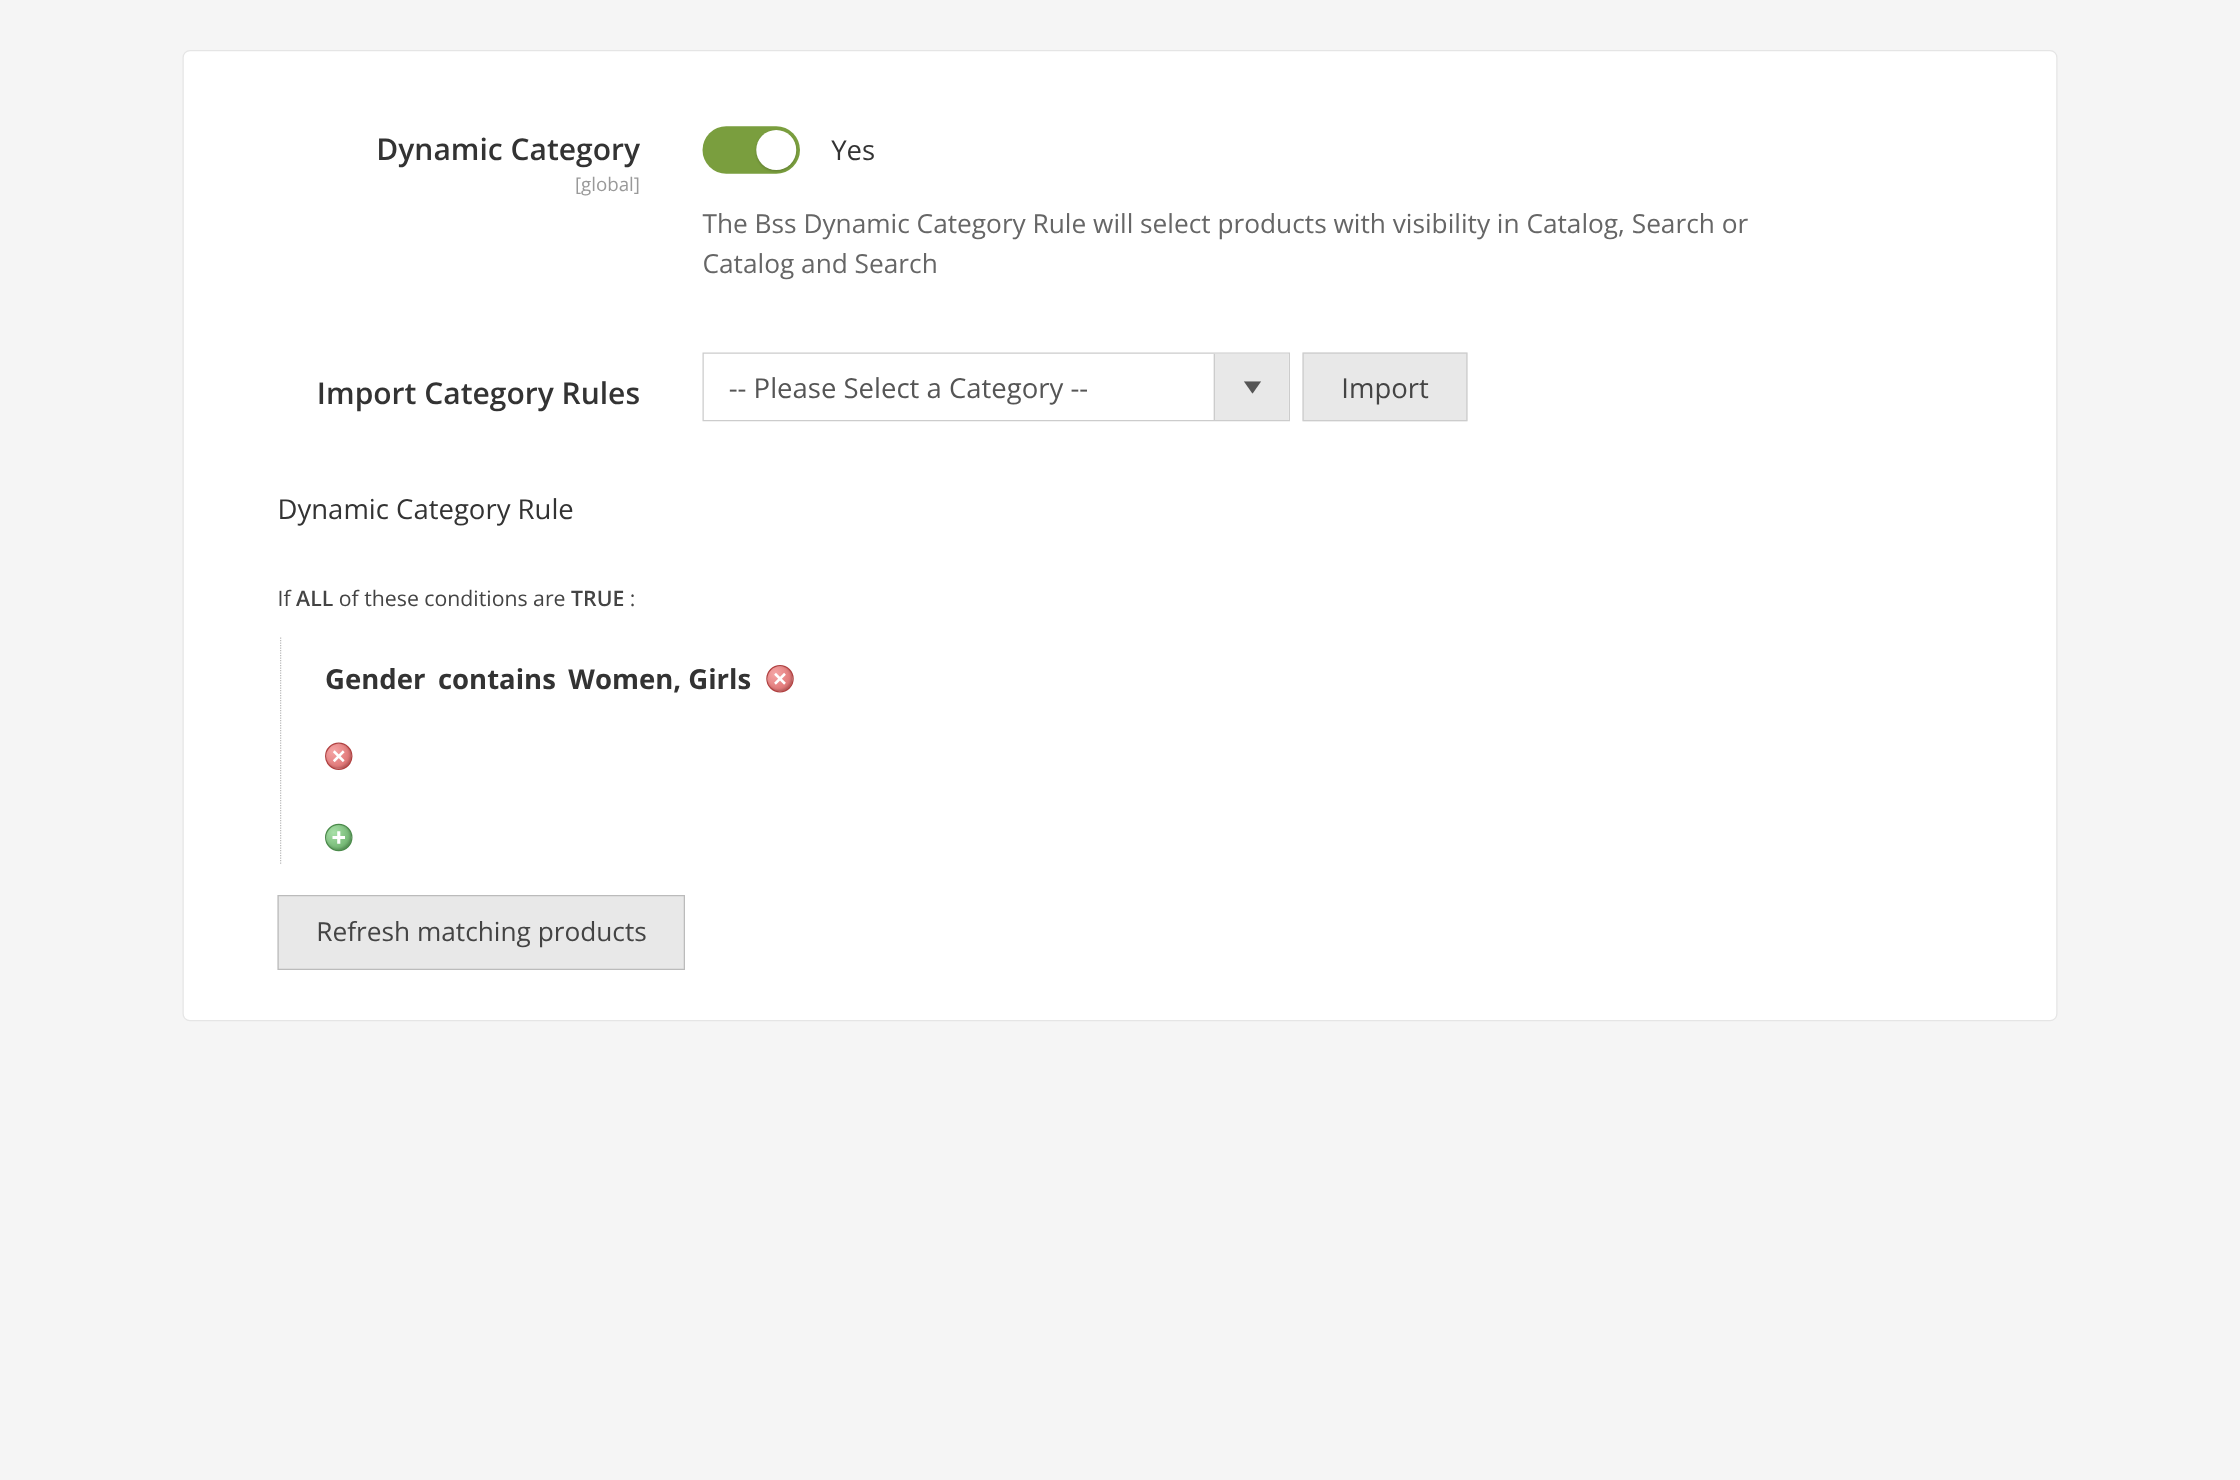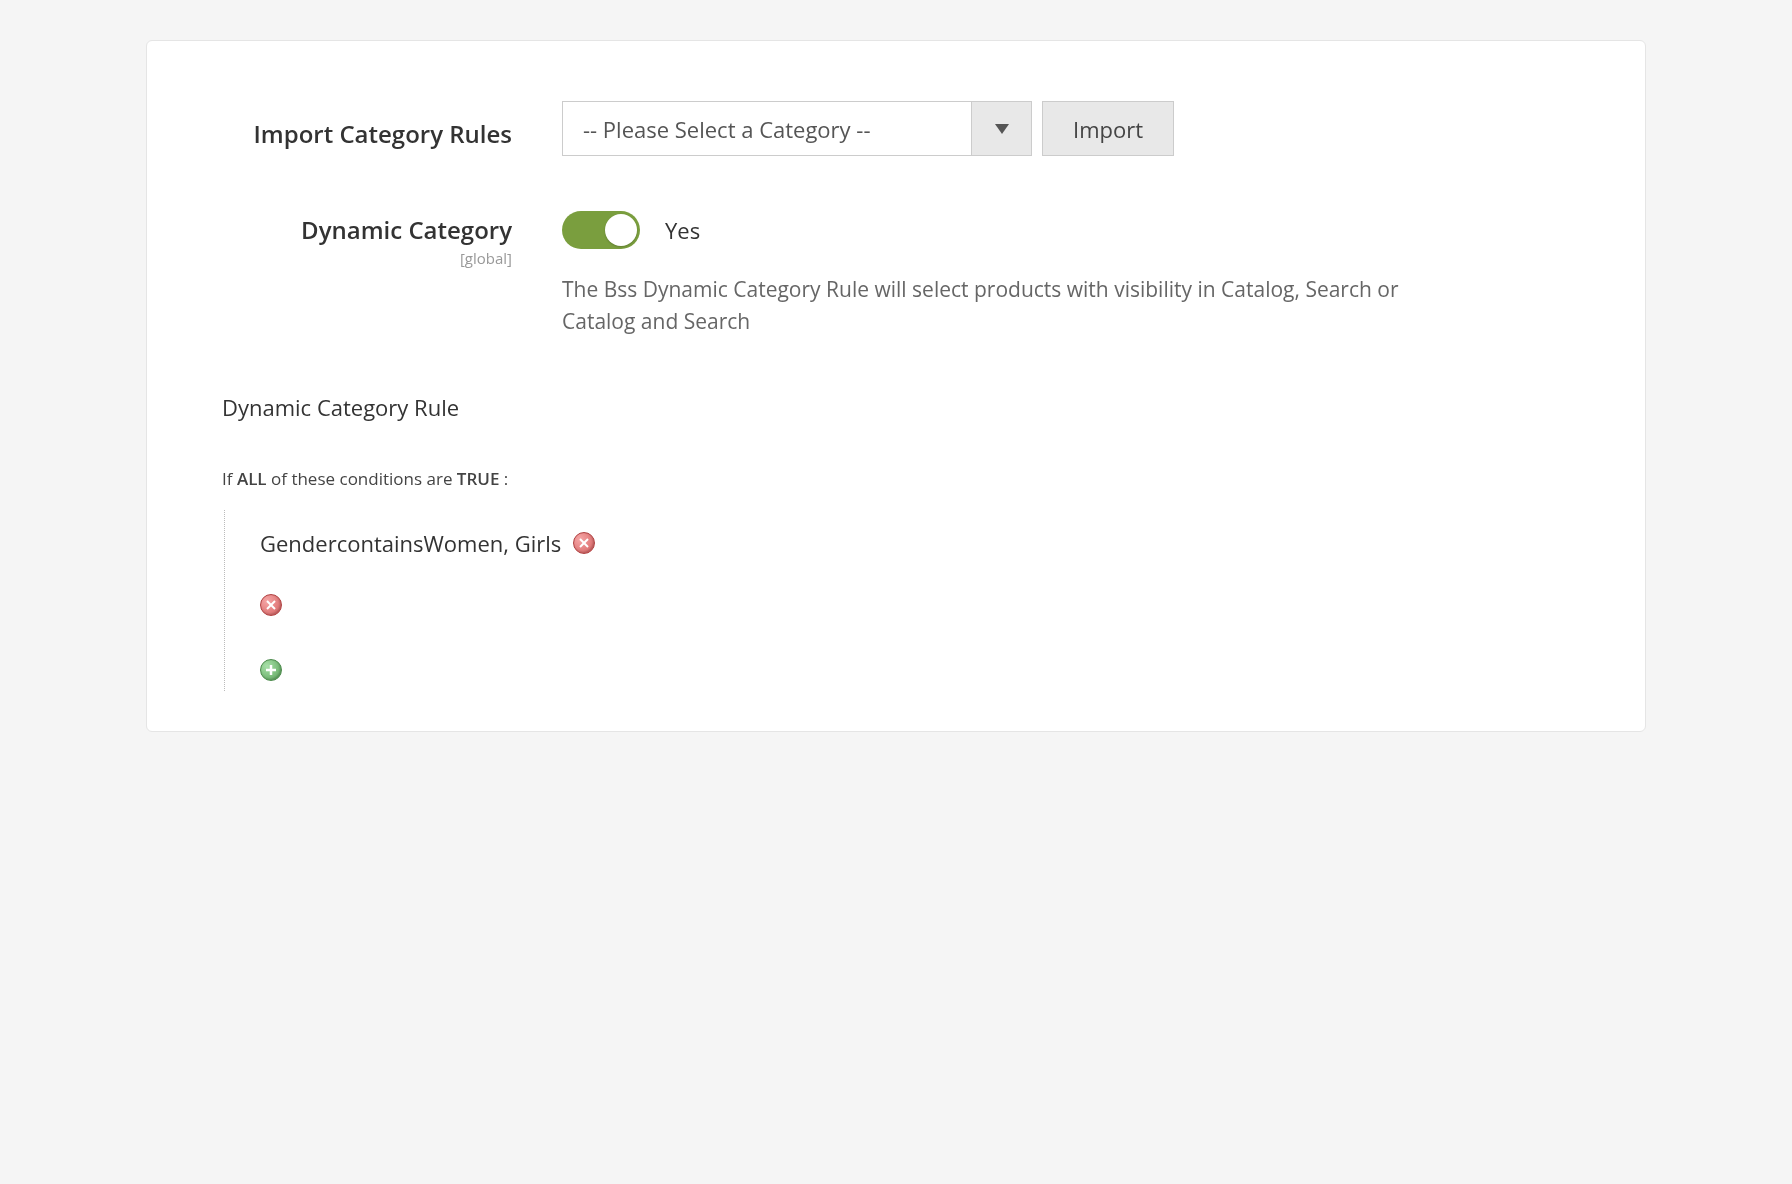--- a/index.html
+++ b/index.html
@@ -173,21 +173,22 @@
       font-size: 22px;
       color: #333;
       padding: 18px 0;
       display: flex;
       align-items: center;
       gap: 12px;
     }
     
     .cond-text {
       display: inline-flex;
-      gap: 0;
+      gap: 10px;
+      font-weight: bold;
     }
     
     .remove-icon, .add-icon {
       display: inline-flex;
       align-items: center;
       justify-content: center;
       width: 22px;
       height: 22px;
       border-radius: 50%;
       cursor: pointer;
@@ -228,53 +229,53 @@
       color: #444;
       margin-top: 25px;
       cursor: pointer;
       font-family: inherit;
     }
   </style>
 </head>
 <body>
 
 <div class="panel">
+
+  
+  <div class="field-row">
+    <div class="field-label">
+      <span class="main-label">Dynamic Category</span>
+      <span class="scope">[global]</span>
+    </div>
+    <div class="field-control">
+      <div class="toggle-row">
+        <div class="toggle">
+          <div class="toggle-knob"></div>
+        </div>
+        <span class="toggle-state">Yes</span>
+      </div>
+      <div class="help-text">The Bss Dynamic Category Rule will select products with visibility in Catalog, Search or Catalog and Search</div>
+    </div>
+  </div>
 
   
   <div class="field-row import-row">
     <div class="field-label">
       <span class="main-label">Import Category Rules</span>
     </div>
     <div class="field-control" style="display:flex; align-items:center;">
       <div class="select-wrapper">
         <div class="select-text">-- Please Select a Category --</div>
         <div class="select-arrow">
           <svg viewBox="0 0 14 10">
               <polygon points="0,0 14,0 7,10" fill="#555"></polygon>
             </svg>
         </div>
       </div>
       <button class="import-button">Import</button>
-    </div>
-  </div>
-
-  
-  <div class="field-row">
-    <div class="field-label">
-      <span class="main-label">Dynamic Category</span>
-      <span class="scope">[global]</span>
-    </div>
-    <div class="field-control">
-      <div class="toggle-row">
-        <div class="toggle">
-          <div class="toggle-knob"></div>
-        </div>
-        <span class="toggle-state">Yes</span>
-      </div>
-      <div class="help-text">The Bss Dynamic Category Rule will select products with visibility in Catalog, Search or Catalog and Search</div>
     </div>
   </div>
 
   
   <div class="section-heading">Dynamic Category Rule</div>
 
   <div class="condition-intro">
     <span>If </span><span class="bold">ALL</span><span> of these conditions are </span><span class="bold">TRUE</span><span> :</span>
   </div>
 
@@ -307,14 +308,15 @@
       <span class="add-icon">
         <svg viewBox="0 0 12 12">
             <line x1="6" y1="1" x2="6" y2="11" stroke="#fff" stroke-width="2.5"></line>
             <line x1="1" y1="6" x2="11" y2="6" stroke="#fff" stroke-width="2.5"></line>
           </svg>
       </span>
     </div>
 
   </div>
 
+  <button class="refresh-button">Refresh matching products</button>
 
 </div>
 
 </body></html>

